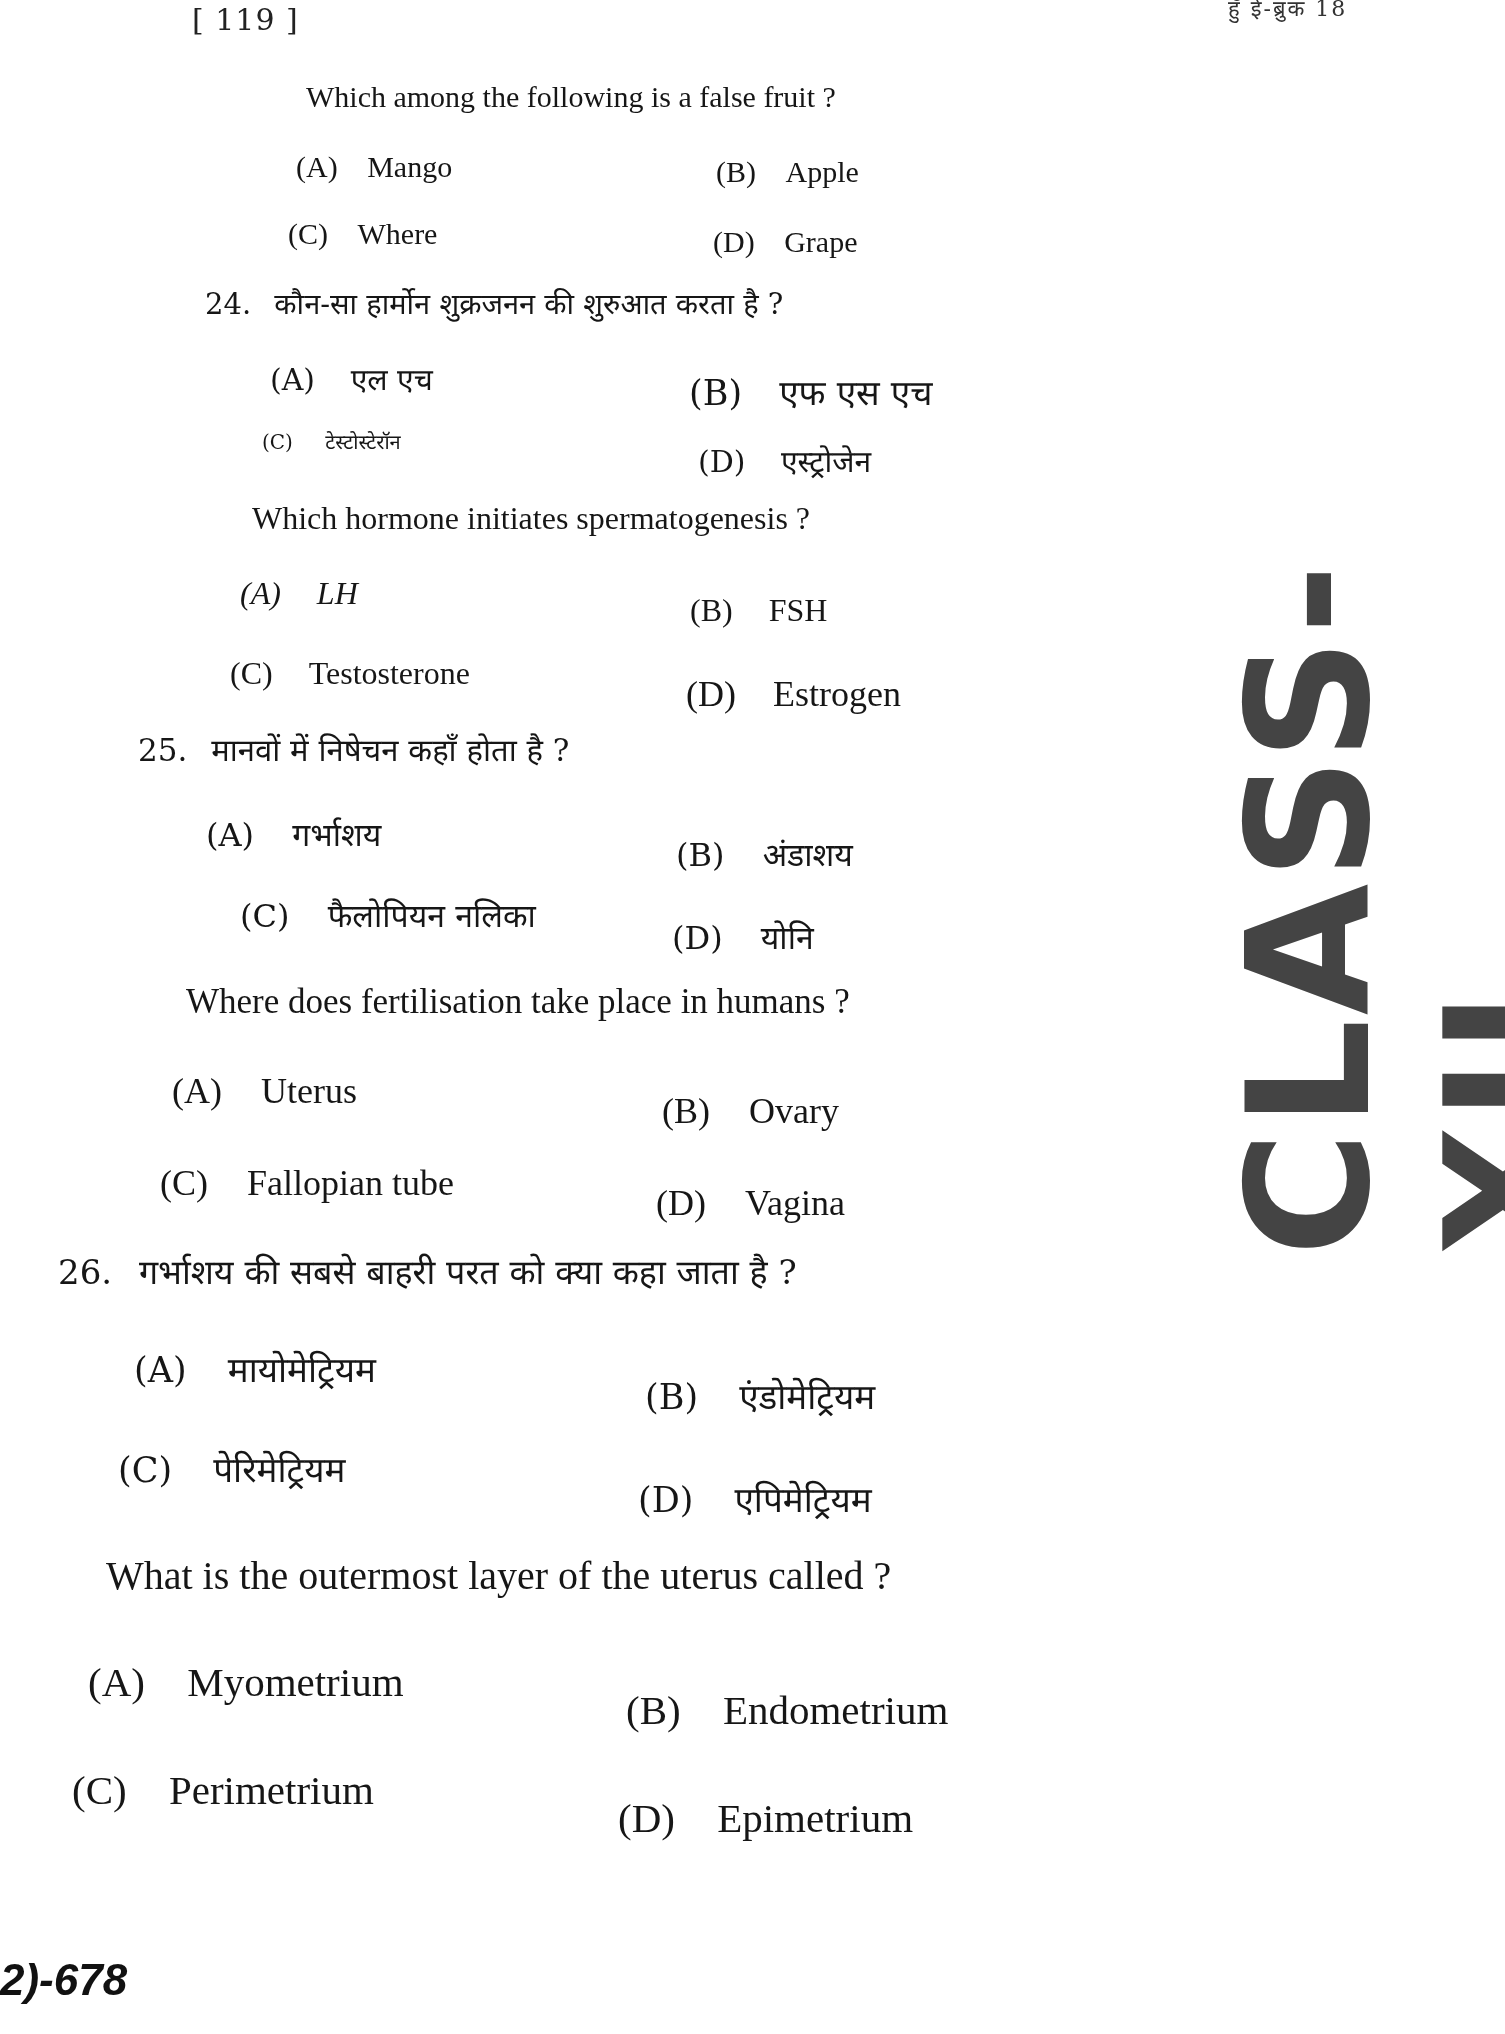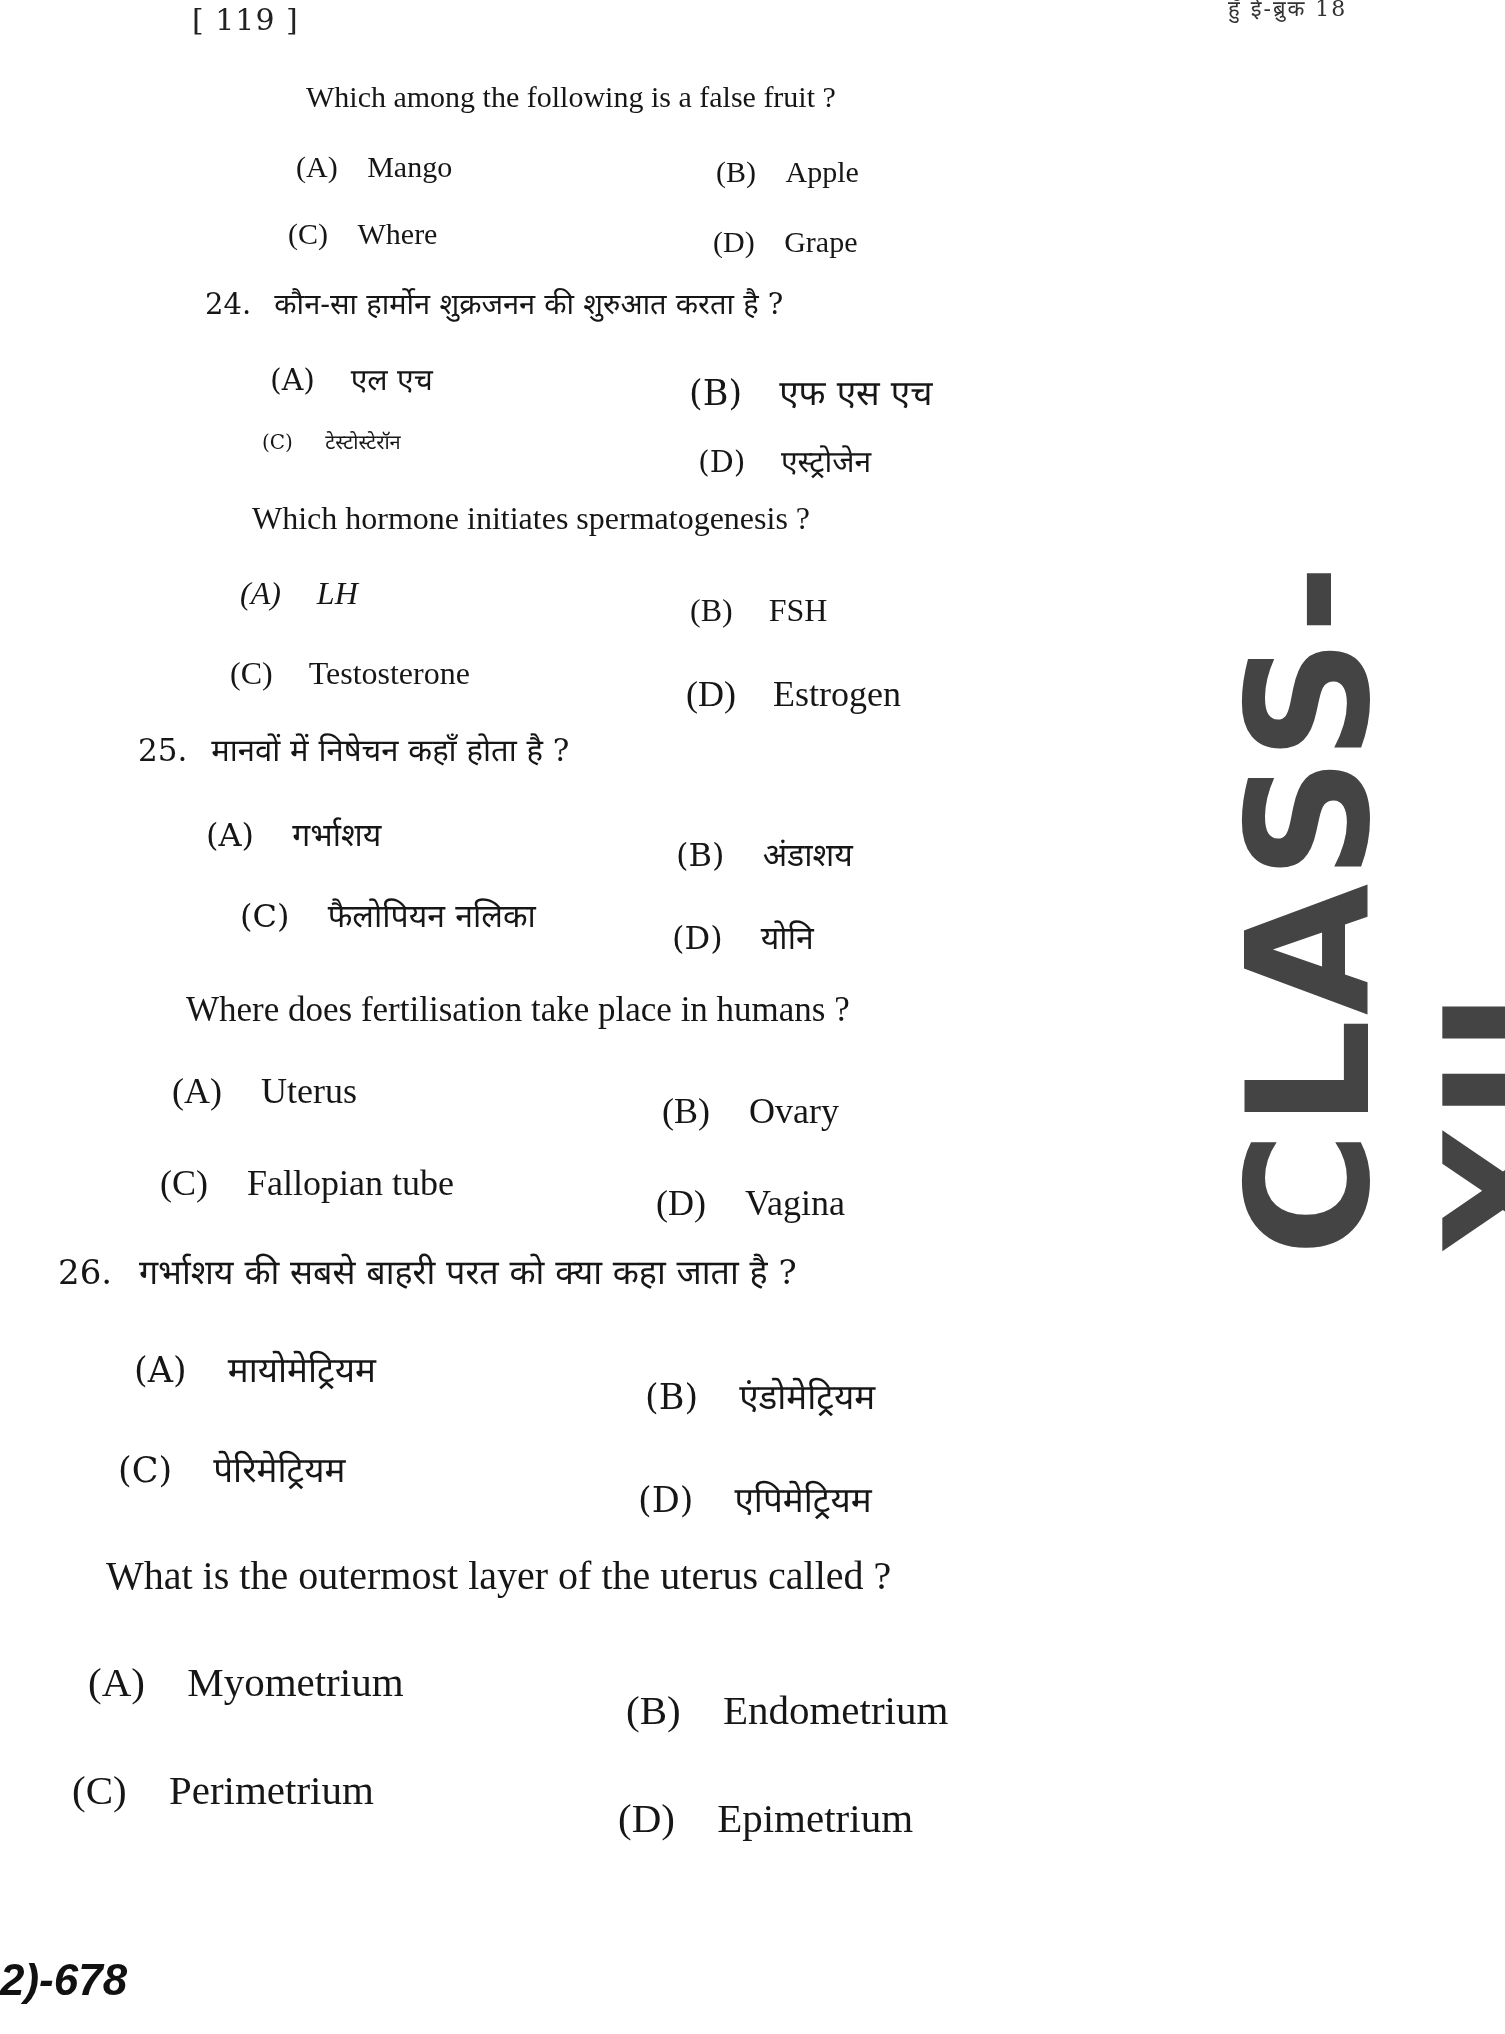--- a/index.html
+++ b/index.html
@@ -111,21 +111,21 @@
   </div>
   <div class="abs" style="left:196px; top:893px; font-size:32px;margin-left:44px;">
     <span>(C)</span>
     <span style="margin-left:28px;">फैलोपियन नलिका</span>
   </div>
   <div class="abs" style="left:672px; top:915px; font-size:32px;">
     <span>(D)</span>
     <span style="margin-left:28px;">योनि</span>
   </div>
 
-  <div class="abs q" style="left:186px; top:982px; font-size:35px;margin-top:8px;">Where does fertilisation take place in humans ?</div>
+  <div class="abs q" style="left:186px; top:982px; font-size:35px;">Where does fertilisation take place in humans ?</div>
   <div class="abs q" style="left:172px; top:1070px; font-size:36px;">
     <span>(A)</span>
     <span style="margin-left:30px;">Uterus</span>
   </div>
   <div class="abs q" style="left:662px; top:1090px; font-size:36px;">
     <span>(B)</span>
     <span style="margin-left:30px;">Ovary</span>
   </div>
   <div class="abs q" style="left:160px; top:1162px; font-size:36px;">
     <span>(C)</span>

